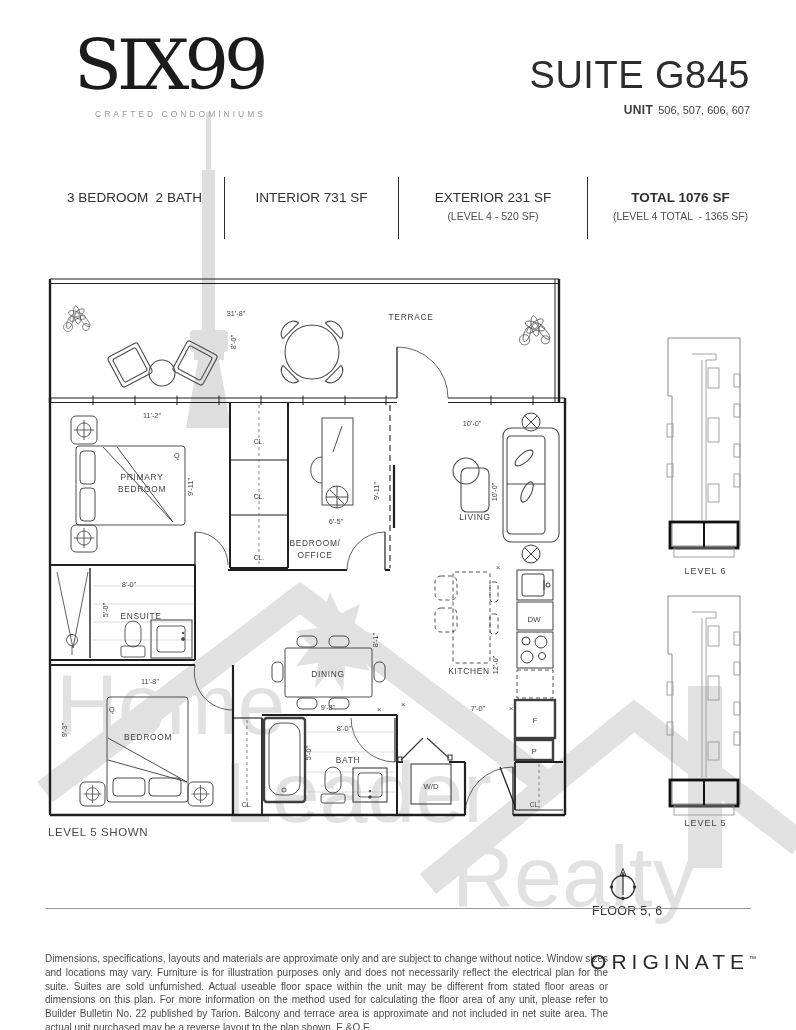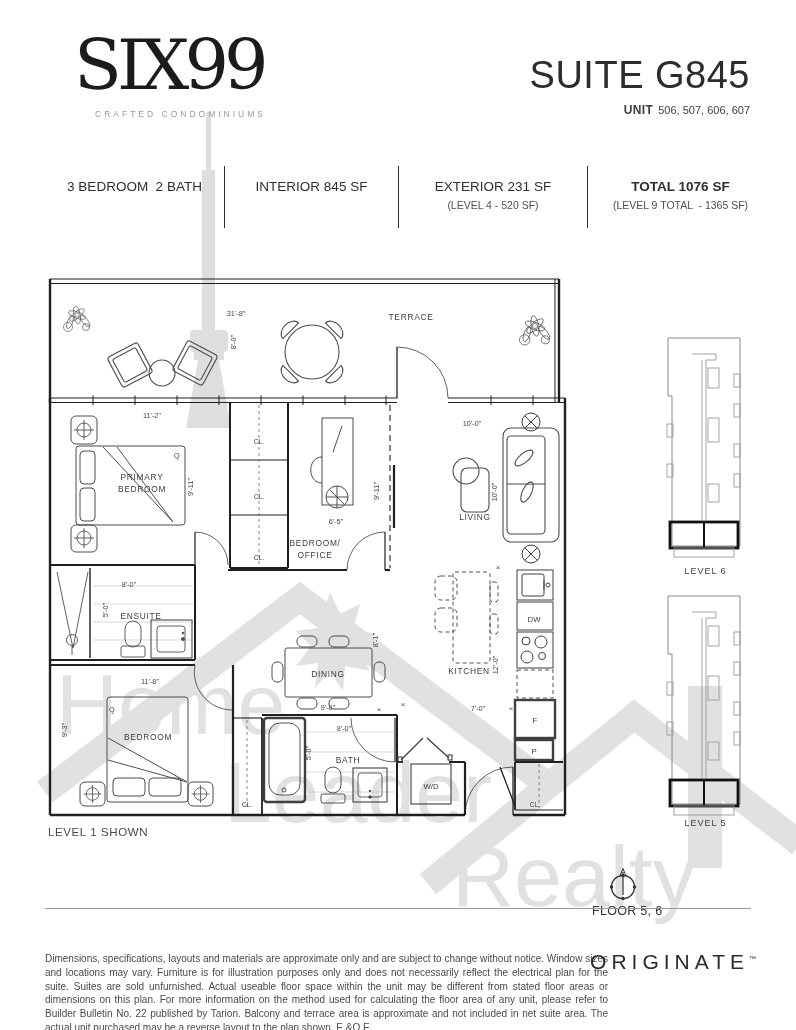--- a/index.html
+++ b/index.html
@@ -14,21 +14,21 @@
   #logo-block{left:55px;top:30px;z-index:2;margin-left:19px;}
   .logo-title{font-family:"DejaVu Serif","Liberation Serif",serif;font-size:70px;
               letter-spacing:-5px;line-height:1;color:#1b1b1b;font-weight:400;}
   .logo-sub{margin-top:9px;padding-left:21px;font-size:8.5px;letter-spacing:3px;color:#9a9a9a;}
   #suite-block{right:46px;top:56px;text-align:right;z-index:2;}
   .suite-title{font-size:38px;letter-spacing:.5px;color:#2c2c2c;font-weight:500;line-height:1;}
   .unit-line{margin-top:9px;font-size:11px;color:#3d3d3d;}
   .unit-label{font-weight:700;font-size:12px;letter-spacing:.4px;margin-right:5px;}
 
   
-  #spec-bar{left:45px;top:166px;width:706px;height:62px;display:flex;z-index:2;}
+  #spec-bar{left:45px;top:177px;width:706px;height:62px;display:flex;z-index:2;}
   .spec-cell{box-sizing:border-box;padding-top:13px;text-align:center;}
   .spec-cell.c1{width:179px;}
   .spec-cell.c2{width:174px;border-left:1.5px solid #2b2b2b;}
   .spec-cell.c3{width:189px;border-left:1.5px solid #2b2b2b;}
   .spec-cell.c4{width:164px;border-left:1.5px solid #2b2b2b;text-align:center;padding-left:22px;}
   .spec-main{font-size:13.5px;color:#2f2f2f;white-space:pre;}
   .spec-main.bold{font-weight:700;}
   .spec-note{margin-top:5px;font-size:10.5px;color:#4f4f4f;white-space:pre;}
 
   
@@ -102,29 +102,29 @@
   <div class="unit-line">
     <span class="unit-label">UNIT</span><span>506, 507, 606, 607</span>
   </div>
 </div>
 
 <div id="spec-bar" class="abs">
   <div class="spec-cell c1">
     <div class="spec-main">3 BEDROOM  2 BATH</div>
   </div>
   <div class="spec-cell c2">
-    <div class="spec-main">INTERIOR 845 SF</div>
+    <div class="spec-main">INTERIOR 731 SF</div>
   </div>
   <div class="spec-cell c3">
     <div class="spec-main">EXTERIOR 231 SF</div>
     <div class="spec-note">(LEVEL 4 - 520 SF)</div>
   </div>
   <div class="spec-cell c4">
     <div class="spec-main bold">TOTAL 1076 SF</div>
-    <div class="spec-note">(LEVEL 9 TOTAL  - 1365 SF)</div>
+    <div class="spec-note">(LEVEL 4 TOTAL  - 1365 SF)</div>
   </div>
 </div>
 
 <svg id="plan-svg" class="abs" width="580" height="552" viewBox="0 0 580 552">
 
   <defs>
     <g id="plant" stroke="#5a5a5a" stroke-width="0.7" fill="none">
       <ellipse rx="9" ry="3.2" transform="rotate(20)"></ellipse>
       <ellipse rx="9" ry="3.2" transform="rotate(80)"></ellipse>
       <ellipse rx="9" ry="3.2" transform="rotate(140)"></ellipse>
@@ -434,21 +434,21 @@
     <rect x="68" y="508" width="32" height="18" rx="4"></rect>
     <rect x="104" y="508" width="32" height="18" rx="4"></rect>
     <path d="M63,468 L142,512 M63,490 L142,512"></path>
     <rect x="35" y="512" width="25" height="24" rx="5"></rect>
     <use href="#lamp" transform="translate(47.5,524) scale(0.9)"></use>
     <rect x="143" y="512" width="25" height="24" rx="5"></rect>
     <use href="#lamp" transform="translate(155.5,524) scale(0.9)"></use>
   </g>
 </svg>
 
-<div id="level-note" class="abs">LEVEL 1 SHOWN</div>
+<div id="level-note" class="abs">LEVEL 5 SHOWN</div>
 
 <svg id="keyplan-6" class="abs keyplan" width="95" height="228" viewBox="0 0 95 228">
   <defs>
     <g id="bldg">
       <path d="M10,4 H82 V212 H14 V62 H10 Z" fill="none" stroke="#8a8a8a" stroke-width="1"></path>
       <path d="M34,20 H58 V26 H48" fill="none" stroke="#9a9a9a" stroke-width="0.9"></path>
       <line x1="44" y1="26" x2="44" y2="186" stroke="#9a9a9a" stroke-width="0.9"></line>
       <line x1="48" y1="26" x2="48" y2="186" stroke="#9a9a9a" stroke-width="0.9"></line>
       <g fill="none" stroke="#9a9a9a" stroke-width="0.9">
         <rect x="50" y="34" width="11" height="20"></rect>

